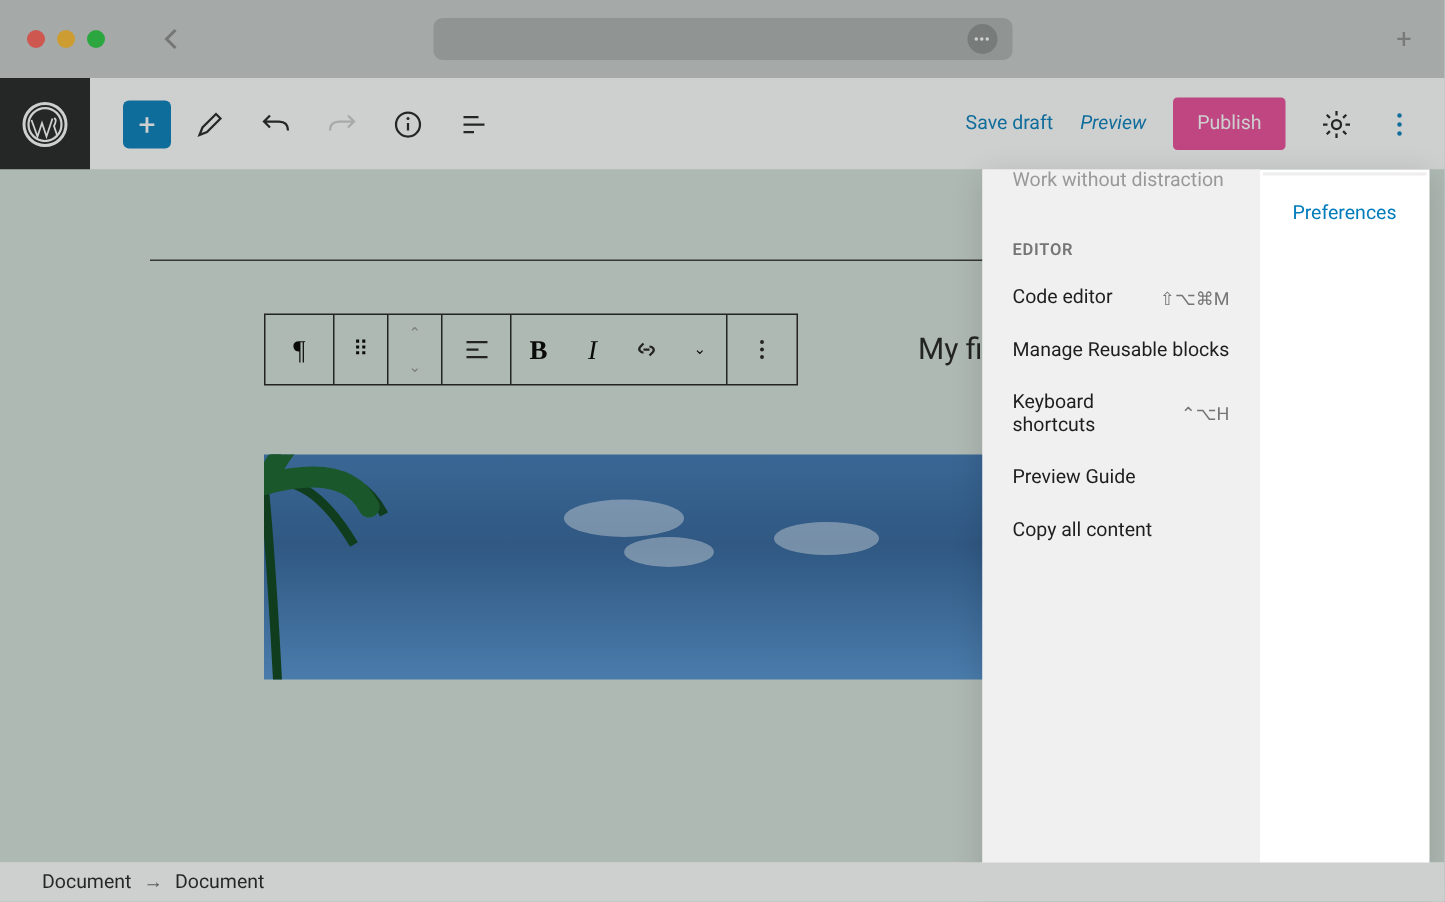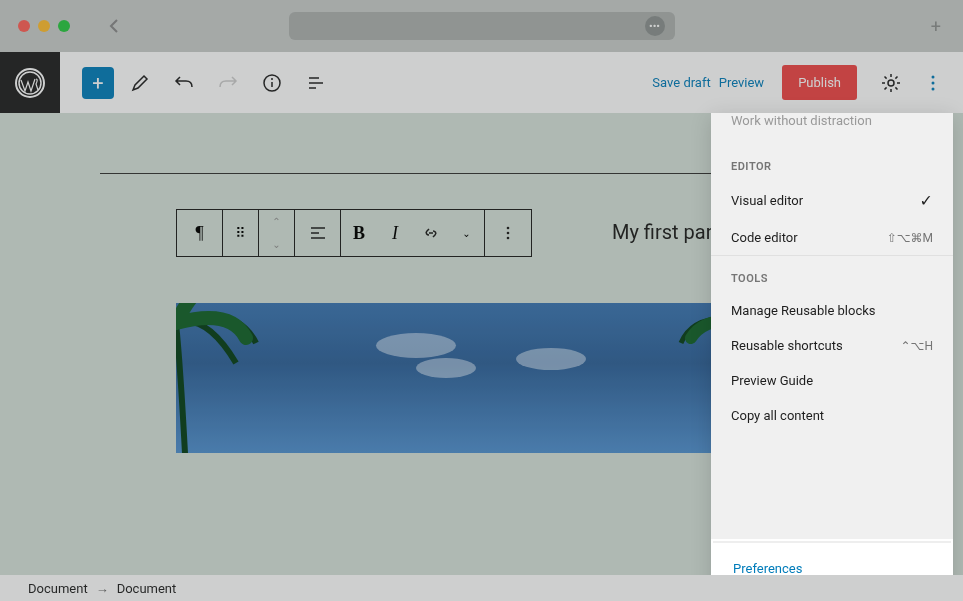--- a/index.html
+++ b/index.html
@@ -19,23 +19,23 @@
 
 
 .wp-toolbar { height: 61px; background: #fff; display: flex; align-items: center; padding: 0 12px 0 0; }
 .wp-logo { width: 60px; height: 61px; background: #1e1e1e; display: flex; align-items: center; justify-content: center; }
 .wp-logo-circle { width: 30px; height: 30px; border: 2px solid #fff; border-radius: 50%; display:flex; align-items:center; justify-content:center; color:#fff; font-weight:bold; font-size:18px;}
 .toolbar-btn { width: 36px; height: 36px; display: inline-flex; align-items: center; justify-content: center; margin-left: 8px; border-radius: 4px; color: #1e1e1e; cursor:pointer;}
 .toolbar-btn.add { background: #007cba; color: #fff; width:32px; height:32px; margin-left:22px; font-size:20px;}
 .toolbar-btn.redo { color: #ccc; }
 .spacer { flex: 1; }
 .btn-link { padding: 8px 4px; font-size: 13px; cursor:pointer; }
-.save-draft { color: #007cba; margin-right:0;}
-.preview { color: #007cba; margin-right:14px;}
-.publish { background: #ef4444; color: #fff; padding: 10px 16px; border-radius: 3px; font-size:13px; margin-right:8px;}
+.save-draft { color: #007cba; margin-right:10px;}
+.preview { color: #007cba; margin-right:14px;font-style:italic;}
+.publish { background: #ec4899; color: #fff; padding: 10px 16px; border-radius: 3px; font-size:13px; margin-right:8px;}
 .settings { margin-left:8px;}
 .more { margin-left:6px;}
 
 
 .dim-top { position: absolute; top: 0; left: 0; right: 0; height: 113px; background: rgba(60,65,62,0.25); pointer-events: none; }
 
 
 .canvas { position: absolute; top: 113px; left: 0; right: 0; bottom: 26px; background: #c3cec8; overflow: hidden; }
 
 
@@ -55,21 +55,21 @@
 
 .paragraph-text { margin-top: 28px; margin-left: 76px; font-size: 20px; color: #1e1e1e; display:inline-block; position:relative;}
 .cursor-caret { display:inline-block; width:1px; height:22px; background:#333; vertical-align:middle; margin-left:1px;}
 
 .img-block { margin-top: 46px; margin-left: 76px; width: 580px; height: 150px; background: linear-gradient(180deg, #3a6ea5 0%, #2e5c8f 40%, #4d86bf 100%); position:relative; overflow:hidden;}
 .cloud{position:absolute; background:rgba(255,255,255,0.4); border-radius:50%;}
 .palm-left{position:absolute; left:-30px; top:-30px; width:160px; height:200px;}
 .palm-right{position:absolute; right:-20px; top:-20px; width:120px; height:160px;}
 
 
-.dropdown { position: absolute; top: 113px; right: 10px; width: 242px; bottom: 5px; background: #fff; box-shadow: 0 4px 20px rgba(0,0,0,0.15); display:flex; flex-direction:column;}
+.dropdown { position: absolute; top: 113px; right: 10px; width: 298px; bottom: 5px; background: #fff; box-shadow: 0 4px 20px rgba(0,0,0,0.15); display:flex; flex-direction:row;}
 .dd-text-muted { color:#999; font-size:13px; padding: 0 20px 16px; }
 .dd-header { color:#757575; font-size:11px; font-weight:600; letter-spacing:0.5px; padding: 16px 20px 8px; border-top:1px solid #e0e0e0;}
 .dd-header.first{border-top:none;}
 .dd-item { padding: 10px 20px; display:flex; align-items:center; justify-content:space-between; font-size:13px; color:#1e1e1e; cursor:pointer;}
 .dd-item .shortcut{ color:#757575; font-size:12px;}
 .dd-item.selected{ }
 .dd-check{ font-size:16px;}
 .dd-ext{font-size:14px; color:#666;}
 .dd-flex{flex:1; background:#f0f0f0;}
 .dd-preferences{ background:#fff; border-top: 2px solid #eee; padding:18px 20px; color:#007cba; font-size:13px; cursor:pointer; margin:2px;}
@@ -213,34 +213,29 @@
   </div>
 </div>
 
 <div class="dim-top"></div>
 <div class="dim-canvas"></div>
 
 <div class="dropdown">
   <div class="dd-flex">
     <div class="dd-text-muted">Work without distraction</div>
     <div class="dd-header first">EDITOR</div>
-    <div class="dd-item selected">
-      <span>Visual editor</span>
-      <span class="dd-check">✓</span>
-    </div>
     <div class="dd-item">
       <span>Code editor</span>
       <span class="shortcut">⇧⌥⌘M</span>
     </div>
-    <div class="dd-header">TOOLS</div>
     <div class="dd-item">
       <span>Manage Reusable blocks</span>
     </div>
     <div class="dd-item">
-      <span>Reusable shortcuts</span>
+      <span>Keyboard shortcuts</span>
       <span class="shortcut">⌃⌥H</span>
     </div>
     <div class="dd-item">
       <span>Preview Guide</span>
     </div>
     <div class="dd-item">
       <span>Copy all content</span>
     </div>
   </div>
   <div class="dd-preferences">Preferences</div>

